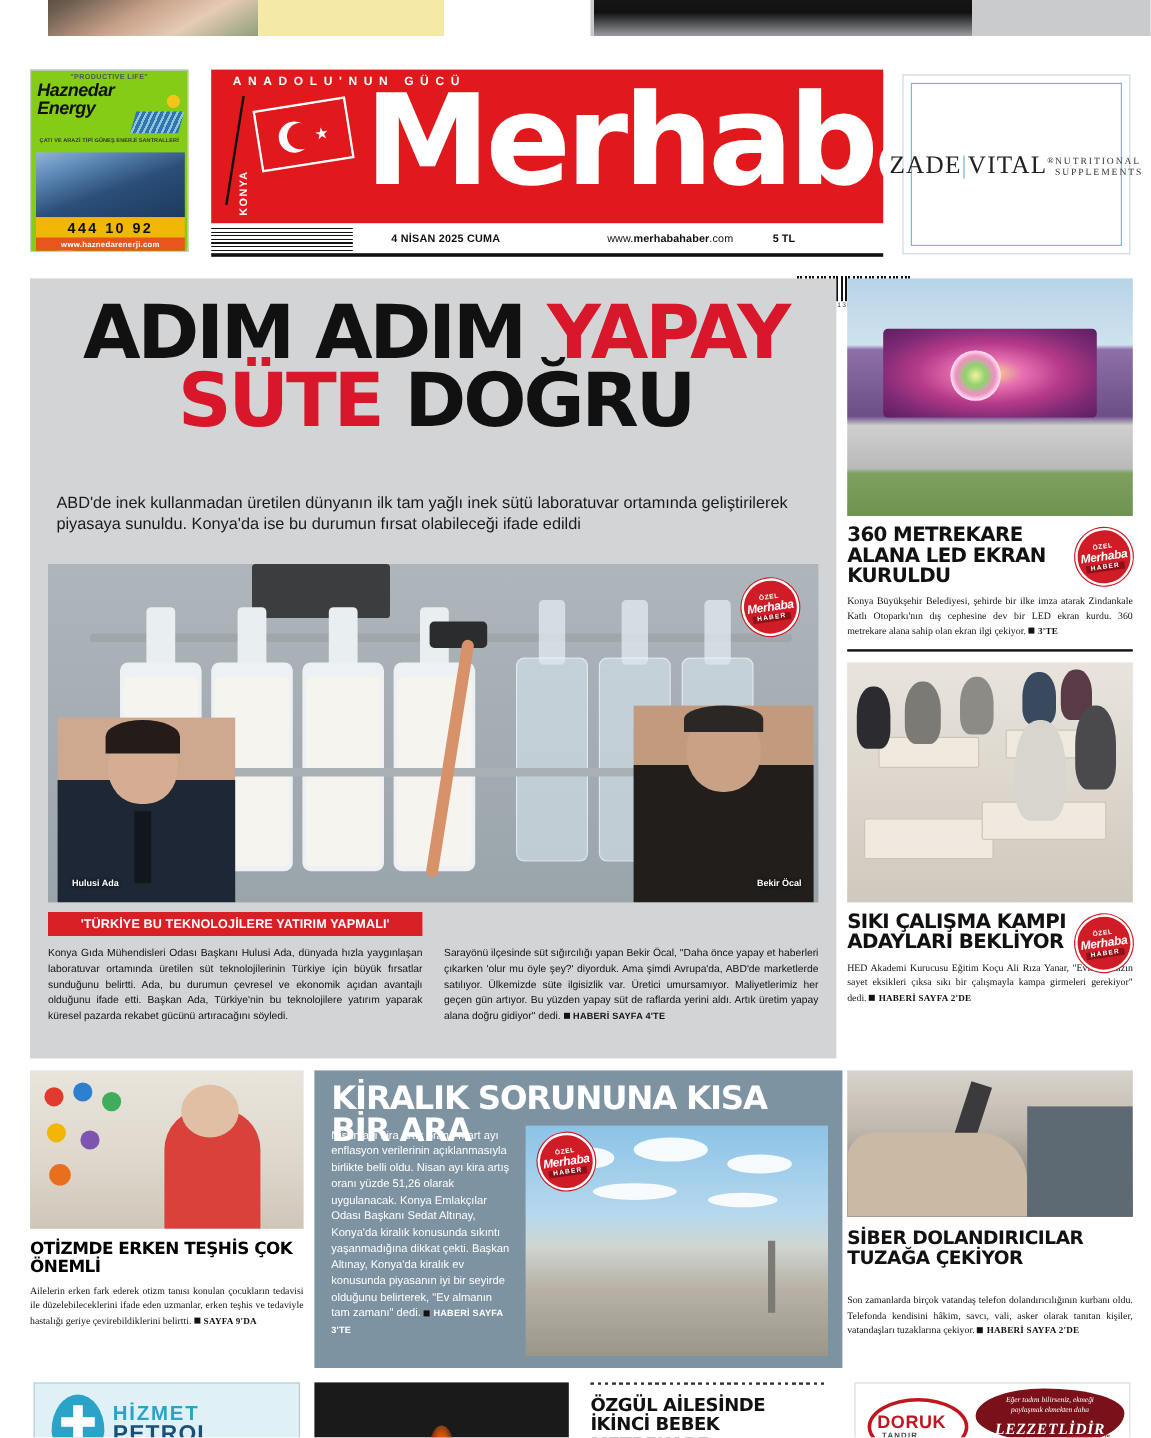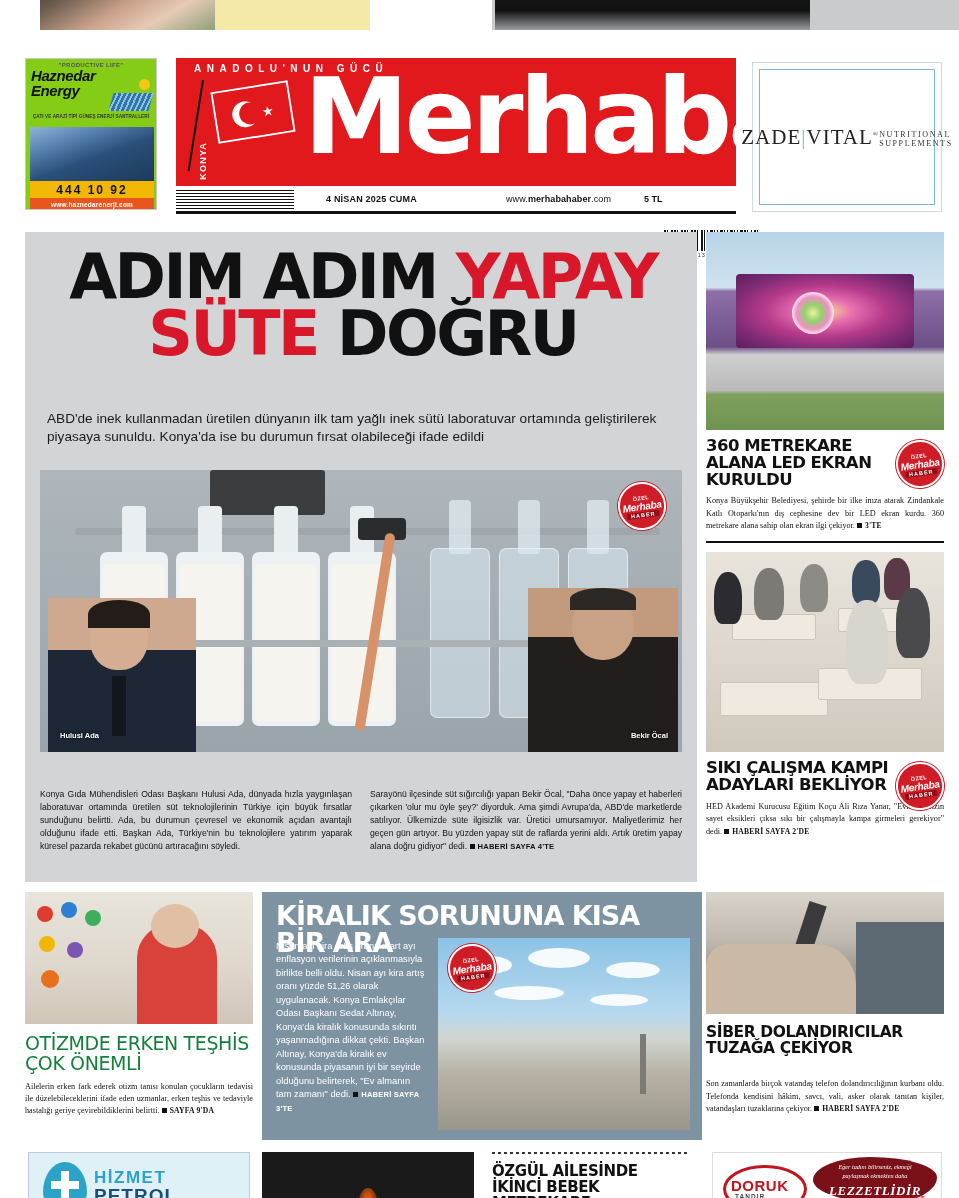--- a/index.html
+++ b/index.html
@@ -161,22 +161,22 @@
   .r-photo2 { width:238px; height:200px; margin-top:9px; position:relative; overflow:hidden;
      background:linear-gradient(180deg,#e8e4dc 0%,#ded8cf 45%,#cfc8bd 100%); }
   .r-desk { position:absolute; background:#efe9df; border:1px solid #cdc5b7; border-radius:2px; }
   .r-stud { position:absolute; border-radius:46% 46% 30% 30%; }
   .ozel-r { position:absolute; right:0px; top:2px; }
 
   
   .bl { position:absolute; left:25px; top:892px; width:228px; }
   .bl-photo { width:228px; height:132px; position:relative; overflow:hidden;
      background:linear-gradient(180deg,#e9e5dc 0%,#ddd6cb 60%,#cfc6b8 100%); }
-  .bl-head { font-family:"DejaVu Sans", sans-serif; font-weight:normal; font-size:19px; line-height:1.04;
-     letter-spacing:-.4px; color:#15803d; margin-top:10px; }
+  .bl-head { font-family:"DejaVu Sans", sans-serif; font-weight:bold; font-size:14px; line-height:1.04;
+     letter-spacing:-.4px; color:#000000; margin-top:10px; }
   .bl-body { font-size:8.2px; line-height:1.5; color:#111; margin-top:7px; text-align:justify;
      font-family:"Liberation Serif", serif; }
 
   .bm { position:absolute; left:262px; top:892px; width:440px; height:248px; background:#7d93a2; }
   .bm-head { position:absolute; left:14px; top:10px; width:412px;
      font-family:"DejaVu Sans", sans-serif; font-weight:bold; font-size:27px; letter-spacing:-1px;
      color:#fff; line-height:1; }
   .bm-body { position:absolute; left:14px; top:48px; width:150px; font-size:9.3px; line-height:1.45;
      color:#fff; }
   .bm-photo { position:absolute; left:176px; top:46px; width:252px; height:192px; overflow:hidden;
@@ -354,20 +354,21 @@
       </div>
       <div class="cap cap-l">Hulusi Ada</div>
       <div class="cap cap-r">Bekir Öcal</div>
       <div class="ozel ozel-lead">
         <span class="t">ÖZEL</span>
         <span class="m">Merhaba</span>
         <span class="b">HABER</span>
       </div>
     </div>
 
+    <div class="qb qb-l">'TÜRKİYE BU TEKNOLOJİLERE YATIRIM YAPMALI'</div>
     <div class="qt qt-l">Konya Gıda Mühendisleri Odası Başkanı Hulusi Ada, dünyada hızla yaygınlaşan laboratuvar ortamında üretilen süt teknolojilerinin Türkiye için büyük fırsatlar sunduğunu belirtti. Ada, bu durumun çevresel ve ekonomik açıdan avantajlı olduğunu ifade etti. Başkan Ada, Türkiye'nin bu teknolojilere yatırım yaparak küresel pazarda rekabet gücünü artıracağını söyledi.</div>
     <div class="qt qt-r">
       <span>Sarayönü ilçesinde süt sığırcılığı yapan Bekir Öcal, "Daha önce yapay et haberleri çıkarken 'olur mu öyle şey?' diyorduk. Ama şimdi Avrupa'da, ABD'de marketlerde satılıyor. Ülkemizde süte ilgisizlik var. Üretici umursamıyor. Maliyetlerimiz her geçen gün artıyor. Bu yüzden yapay süt de raflarda yerini aldı. Artık üretim yapay alana doğru gidiyor" dedi.</span>
       <span class="hlabel"><span class="hsq"></span><span>HABERİ SAYFA 4'TE</span></span>
     </div>
   </div>
 
   <div class="rcol">
 
     <div>

